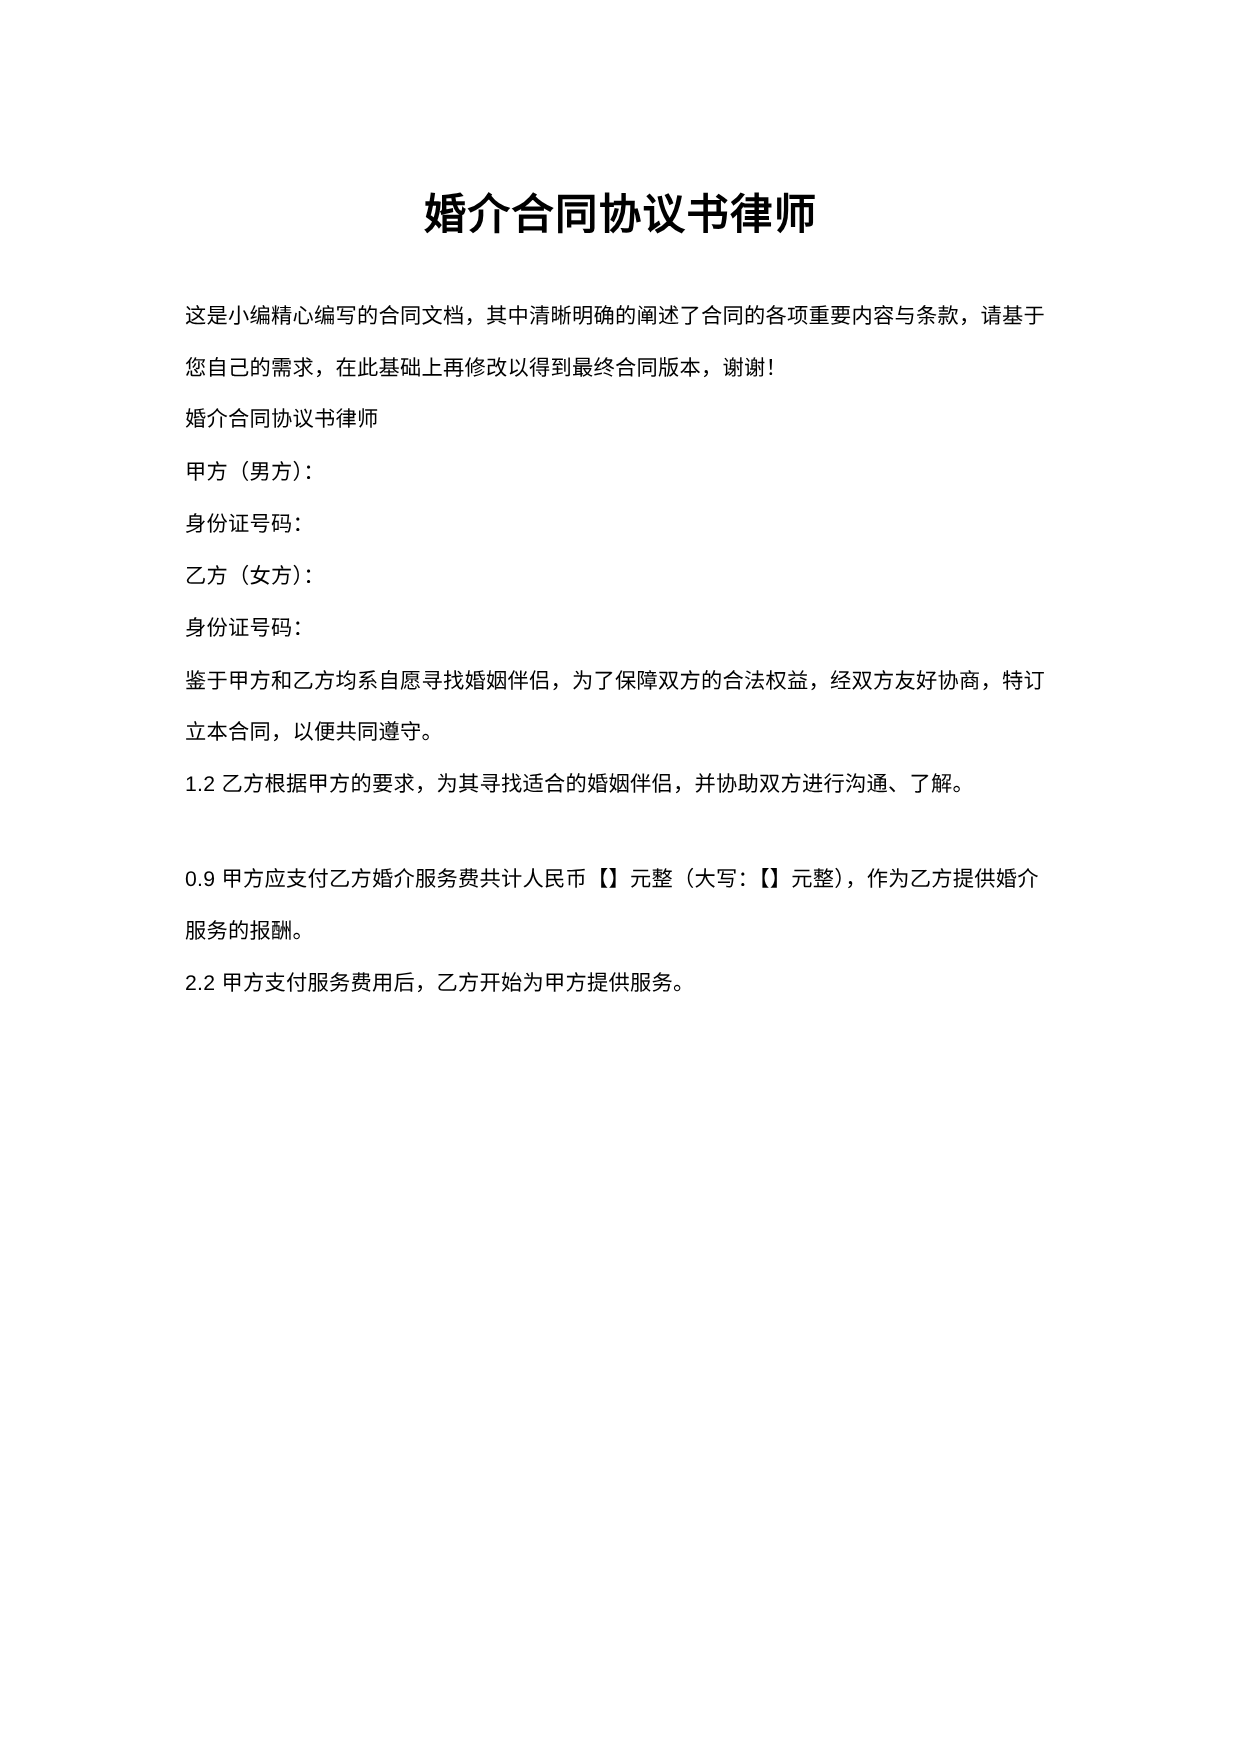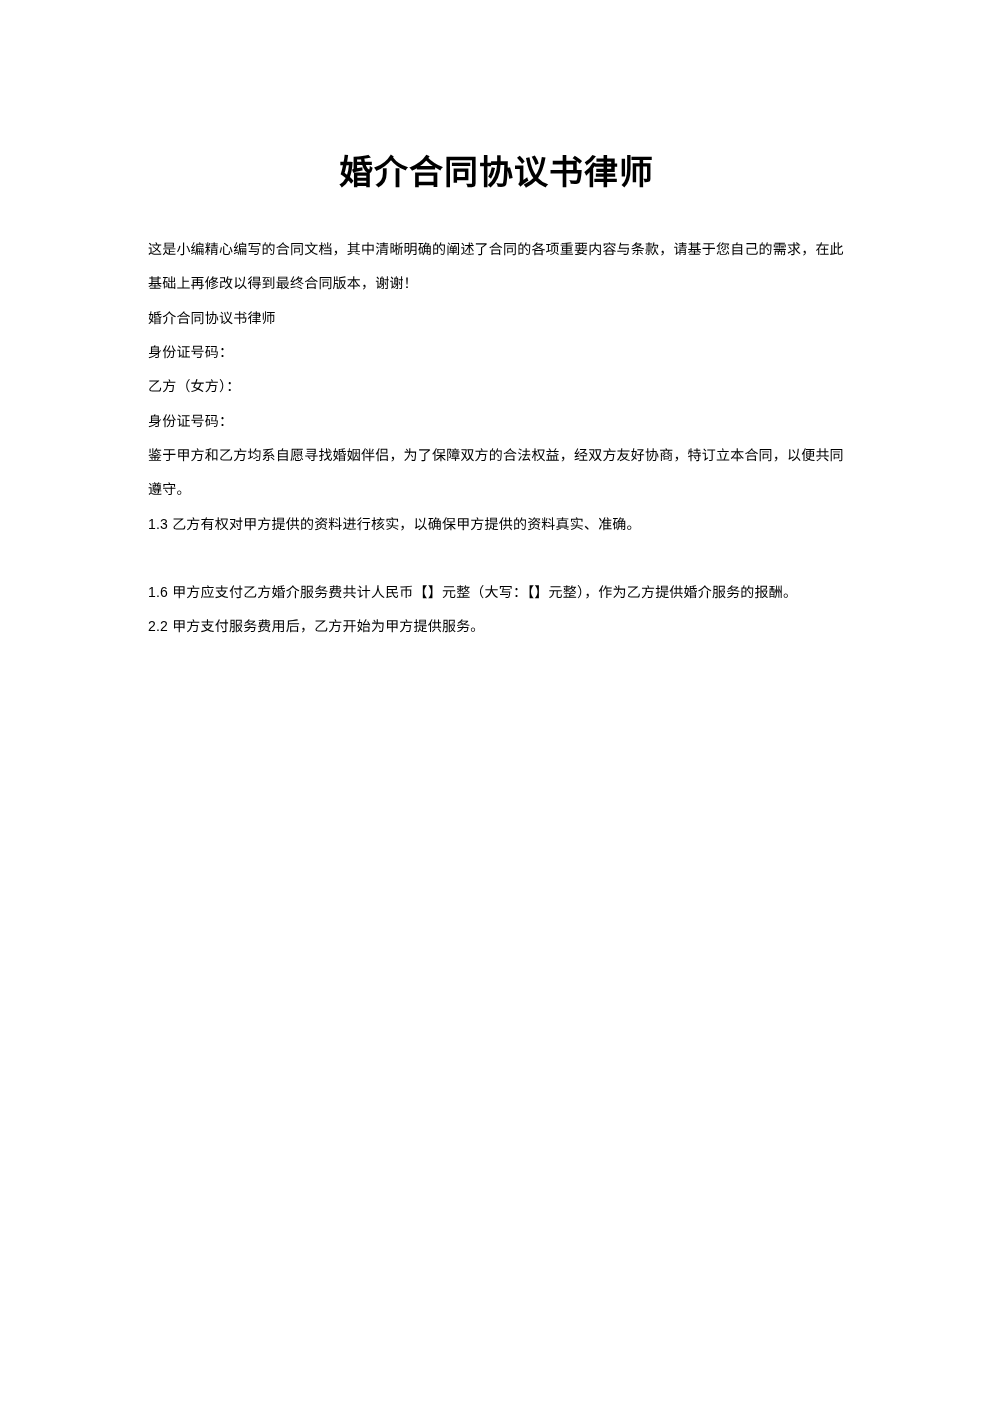--- a/index.html
+++ b/index.html
@@ -23,40 +23,41 @@
   }
   .doc-title {
     font-size: 34px;
     font-weight: bold;
     text-align: center;
     letter-spacing: 1px;
     margin: 0 0 38px 0;
     line-height: 1.3;
   }
   .para {
-    font-size: 14px;
+    font-size: 17px;
     line-height: 2.45;
     margin: 0;
     text-align: left;
     letter-spacing: 0.2px;
     word-break: break-all;
   }
   .blank-line {
     height: 34px;
   }
 </style>
 </head>
 <body>
 
 <div class="page">
   <h1 class="doc-title">婚介合同协议书律师</h1>
 
   <p class="para">这是小编精心编写的合同文档，其中清晰明确的阐述了合同的各项重要内容与条款，请基于您自己的需求，在此基础上再修改以得到最终合同版本，谢谢！</p>
   <p class="para">婚介合同协议书律师</p>
+  <p class="para">甲方（男方）：</p>
   <p class="para">身份证号码：</p>
   <p class="para">乙方（女方）：</p>
   <p class="para">身份证号码：</p>
   <p class="para">鉴于甲方和乙方均系自愿寻找婚姻伴侣，为了保障双方的合法权益，经双方友好协商，特订立本合同，以便共同遵守。</p>
-  <p class="para">1.3  乙方有权对甲方提供的资料进行核实，以确保甲方提供的资料真实、准确。</p>
+  <p class="para">1.2  乙方根据甲方的要求，为其寻找适合的婚姻伴侣，并协助双方进行沟通、了解。</p>
   <div class="blank-line"></div>
-  <p class="para">1.6 甲方应支付乙方婚介服务费共计人民币【】元整（大写：【】元整），作为乙方提供婚介服务的报酬。</p>
+  <p class="para">0.9 甲方应支付乙方婚介服务费共计人民币【】元整（大写：【】元整），作为乙方提供婚介服务的报酬。</p>
   <p class="para">2.2  甲方支付服务费用后，乙方开始为甲方提供服务。</p>
 </div>
 
 </body></html>

